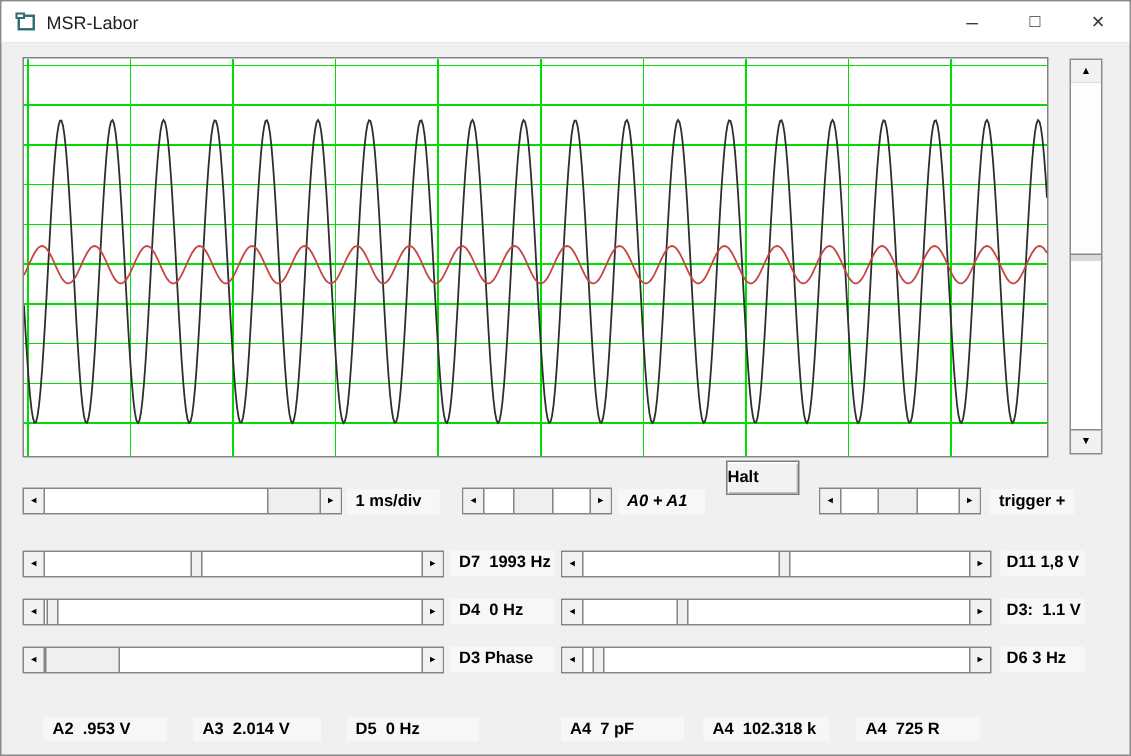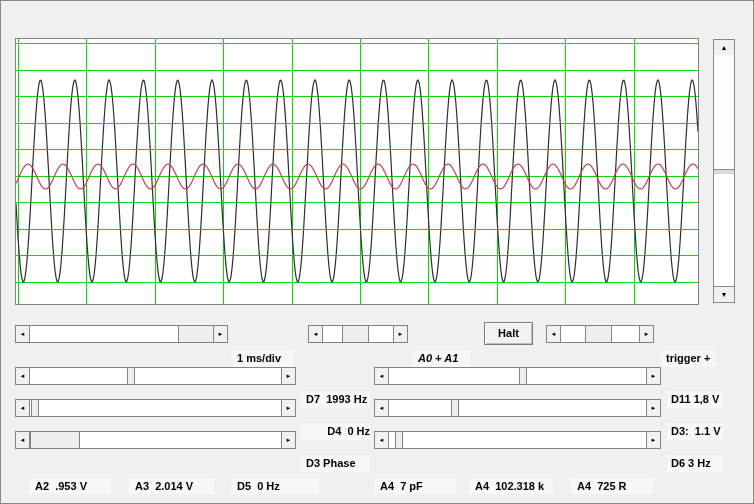--- a/index.html
+++ b/index.html
@@ -30,32 +30,42 @@
   
   .hsb{position:absolute;height:18px;background:#ffffff;border:1px solid #848484;box-sizing:border-box;}
   .sb-btn{position:absolute;top:0;width:13px;height:16px;background:#f1f1f1;
     text-align:center;font-size:6px;line-height:16px;color:#000;}
   .sb-left{left:0;border-right:1px solid #848484;}
   .sb-right{right:0;border-left:1px solid #848484;}
   .sb-thumb{position:absolute;top:0;height:16px;background:#efefef;
     border-left:1px solid #848484;border-right:1px solid #848484;box-sizing:border-box;}
   
   .lbl{position:absolute;height:17px;background:#f7f7f7;color:#000;font-size:11px;
-    font-weight:bold;line-height:17px;padding-left:6px;white-space:pre;box-sizing:border-box;margin-top:24px;}
-  .halt{position:absolute;left:483px;top:321px;width:49px;height:23px;background:#f2f2f2;
+    font-weight:bold;line-height:17px;padding-left:6px;white-space:pre;box-sizing:border-box;}
+  .halt{position:absolute;left:483px;top:306px;width:49px;height:23px;background:#f2f2f2;
     border:1px solid #7c7c7c;box-shadow:inset 1px 1px 0 #ffffff,inset -1px -1px 0 #bdbdbd;
-    font-size:11px;font-weight:bold;text-align:center;line-height:21px;box-sizing:border-box;}
+    font-size:11px;font-weight:bold;line-height:21px;box-sizing:border-box;}
   .status{position:absolute;top:477px;height:16px;background:#f7f7f7;color:#000;
     font-size:11px;font-weight:bold;line-height:16px;padding-left:6px;white-space:pre;box-sizing:border-box;}
 </style>
 </head>
 <body>
 
 <div class="window">
 
+  <div class="titlebar">
+    <svg class="title-icon" viewBox="0 0 14 13">
+      <rect x="2.5" y="2.5" width="10" height="9" fill="none" stroke="#2e6e6e" stroke-width="1.6"></rect>
+      <path d="M1 1 h5 v3 h-5 z" fill="#ffffff" stroke="#2e6e6e" stroke-width="1.4"></path>
+    </svg>
+    <span class="title-text">MSR-Labor</span>
+    <div class="win-btn btn-min">–</div>
+    <div class="win-btn btn-max">□</div>
+    <div class="win-btn btn-close">×</div>
+  </div>
 
   <div class="scope">
     <svg width="682" height="265" viewBox="0 0 682 265">
         <path d="M2.5 0 V265 M70.9 0 V265 M139.3 0 V265 M207.7 0 V265 M276.1 0 V265 M344.5 0 V265 M412.9 0 V265 M481.3 0 V265 M549.7 0 V265 M618.1 0 V265 M0 4.5 H682 M0 31.0 H682 M0 57.5 H682 M0 84.0 H682 M0 110.5 H682 M0 137.0 H682 M0 163.5 H682 M0 190.0 H682 M0 216.5 H682 M0 243.0 H682 " stroke="#00dd00" stroke-width="1" fill="none" shape-rendering="crispEdges"></path>
         <polyline points="0,164.5 1,182.0 2,198.3 3,212.6 4,224.6 5,233.8 6,239.9 7,242.8 8,242.3 9,238.4 10,231.3 11,221.3 12,208.5 13,193.6 14,176.9 15,159.0 16,140.6 17,122.2 18,104.5 19,88.1 20,73.4 21,61.1 22,51.4 23,44.8 24,41.4 25,41.4 26,44.8 27,51.4 28,61.1 29,73.4 30,88.1 31,104.5 32,122.2 33,140.6 34,159.0 35,176.9 36,193.6 37,208.5 38,221.3 39,231.3 40,238.4 41,242.3 42,242.8 43,239.9 44,233.8 45,224.6 46,212.6 47,198.3 48,182.0 49,164.5 50,146.2 51,127.7 52,109.7 53,92.8 54,77.6 55,64.5 56,54.0 57,46.4 58,42.1 59,41.1 60,43.4 61,49.1 62,57.9 63,69.4 64,83.5 65,99.4 66,116.8 67,135.1 68,153.5 69,171.6 70,188.7 71,204.2 72,217.7 73,228.6 74,236.6 75,241.5 76,243.0 77,241.1 78,236.0 79,227.6 80,216.5 81,202.8 82,187.1 83,169.8 84,151.7 85,133.2 86,115.0 87,97.8 88,82.0 89,68.2 90,56.9 91,48.4 92,43.0 93,41.0 94,42.4 95,47.1 96,54.9 97,65.7 98,79.0 99,94.5 100,111.5 101,129.5 102,148.0 103,166.3 104,183.7 105,199.8 106,213.9 107,225.6 108,234.5 109,240.4 110,242.9 111,242.0 112,237.9 113,230.5 114,220.1 115,207.1 116,192.0 117,175.1 118,157.2 119,138.8 120,120.4 121,102.8 122,86.5 123,72.1 124,60.0 125,50.6 126,44.3 127,41.3 128,41.6 129,45.3 130,52.2 131,62.2 132,74.8 133,89.6 134,106.3 135,124.1 136,142.5 137,160.9 138,178.6 139,195.1 140,209.9 141,222.4 142,232.2 143,239.0 144,242.5 145,242.7 146,239.5 147,233.0 148,223.5 149,211.3 150,196.7 151,180.3 152,162.7 153,144.3 154,125.9 155,108.0 156,91.2 157,76.2 158,63.3 159,53.1 160,45.9 161,41.8 162,41.2 163,43.9 164,49.8 165,58.9 166,70.7 167,85.0 168,101.1 169,118.6 170,136.9 171,155.4 172,173.4 173,190.3 174,205.7 175,218.9 176,229.5 177,237.3 178,241.8 179,243.0 180,240.8 181,235.3 182,226.6 183,215.2 184,201.3 185,185.4 186,168.1 187,149.9 188,131.4 189,113.3 190,96.1 191,80.5 192,66.9 193,55.9 194,47.7 195,42.7 196,41.0 197,42.7 198,47.7 199,55.9 200,66.9 201,80.5 202,96.1 203,113.3 204,131.4 205,149.9 206,168.1 207,185.4 208,201.3 209,215.2 210,226.6 211,235.3 212,240.8 213,243.0 214,241.8 215,237.3 216,229.5 217,218.9 218,205.7 219,190.3 220,173.4 221,155.4 222,136.9 223,118.6 224,101.1 225,85.0 226,70.7 227,58.9 228,49.8 229,43.9 230,41.2 231,41.8 232,45.9 233,53.1 234,63.3 235,76.2 236,91.2 237,108.0 238,125.9 239,144.3 240,162.7 241,180.3 242,196.7 243,211.3 244,223.5 245,233.0 246,239.5 247,242.7 248,242.5 249,239.0 250,232.2 251,222.4 252,209.9 253,195.1 254,178.6 255,160.9 256,142.5 257,124.1 258,106.3 259,89.6 260,74.8 261,62.2 262,52.2 263,45.3 264,41.6 265,41.3 266,44.3 267,50.6 268,60.0 269,72.1 270,86.5 271,102.8 272,120.4 273,138.8 274,157.2 275,175.1 276,192.0 277,207.1 278,220.1 279,230.5 280,237.9 281,242.0 282,242.9 283,240.4 284,234.5 285,225.6 286,213.9 287,199.8 288,183.7 289,166.3 290,148.0 291,129.5 292,111.5 293,94.5 294,79.0 295,65.7 296,54.9 297,47.1 298,42.4 299,41.0 300,43.0 301,48.4 302,56.9 303,68.2 304,82.0 305,97.8 306,115.0 307,133.2 308,151.7 309,169.8 310,187.1 311,202.8 312,216.5 313,227.6 314,236.0 315,241.1 316,243.0 317,241.5 318,236.6 319,228.6 320,217.7 321,204.2 322,188.7 323,171.6 324,153.5 325,135.1 326,116.8 327,99.4 328,83.5 329,69.4 330,57.9 331,49.1 332,43.4 333,41.1 334,42.1 335,46.4 336,54.0 337,64.5 338,77.6 339,92.8 340,109.7 341,127.7 342,146.2 343,164.5 344,182.0 345,198.3 346,212.6 347,224.6 348,233.8 349,239.9 350,242.8 351,242.3 352,238.4 353,231.3 354,221.3 355,208.5 356,193.6 357,176.9 358,159.0 359,140.6 360,122.2 361,104.5 362,88.1 363,73.4 364,61.1 365,51.4 366,44.8 367,41.4 368,41.4 369,44.8 370,51.4 371,61.1 372,73.4 373,88.1 374,104.5 375,122.2 376,140.6 377,159.0 378,176.9 379,193.6 380,208.5 381,221.3 382,231.3 383,238.4 384,242.3 385,242.8 386,239.9 387,233.8 388,224.6 389,212.6 390,198.3 391,182.0 392,164.5 393,146.2 394,127.7 395,109.7 396,92.8 397,77.6 398,64.5 399,54.0 400,46.4 401,42.1 402,41.1 403,43.4 404,49.1 405,57.9 406,69.4 407,83.5 408,99.4 409,116.8 410,135.1 411,153.5 412,171.6 413,188.7 414,204.2 415,217.7 416,228.6 417,236.6 418,241.5 419,243.0 420,241.1 421,236.0 422,227.6 423,216.5 424,202.8 425,187.1 426,169.8 427,151.7 428,133.2 429,115.0 430,97.8 431,82.0 432,68.2 433,56.9 434,48.4 435,43.0 436,41.0 437,42.4 438,47.1 439,54.9 440,65.7 441,79.0 442,94.5 443,111.5 444,129.5 445,148.0 446,166.3 447,183.7 448,199.8 449,213.9 450,225.6 451,234.5 452,240.4 453,242.9 454,242.0 455,237.9 456,230.5 457,220.1 458,207.1 459,192.0 460,175.1 461,157.2 462,138.8 463,120.4 464,102.8 465,86.5 466,72.1 467,60.0 468,50.6 469,44.3 470,41.3 471,41.6 472,45.3 473,52.2 474,62.2 475,74.8 476,89.6 477,106.3 478,124.1 479,142.5 480,160.9 481,178.6 482,195.1 483,209.9 484,222.4 485,232.2 486,239.0 487,242.5 488,242.7 489,239.5 490,233.0 491,223.5 492,211.3 493,196.7 494,180.3 495,162.7 496,144.3 497,125.9 498,108.0 499,91.2 500,76.2 501,63.3 502,53.1 503,45.9 504,41.8 505,41.2 506,43.9 507,49.8 508,58.9 509,70.7 510,85.0 511,101.1 512,118.6 513,136.9 514,155.4 515,173.4 516,190.3 517,205.7 518,218.9 519,229.5 520,237.3 521,241.8 522,243.0 523,240.8 524,235.3 525,226.6 526,215.2 527,201.3 528,185.4 529,168.1 530,149.9 531,131.4 532,113.3 533,96.1 534,80.5 535,66.9 536,55.9 537,47.7 538,42.7 539,41.0 540,42.7 541,47.7 542,55.9 543,66.9 544,80.5 545,96.1 546,113.3 547,131.4 548,149.9 549,168.1 550,185.4 551,201.3 552,215.2 553,226.6 554,235.3 555,240.8 556,243.0 557,241.8 558,237.3 559,229.5 560,218.9 561,205.7 562,190.3 563,173.4 564,155.4 565,136.9 566,118.6 567,101.1 568,85.0 569,70.7 570,58.9 571,49.8 572,43.9 573,41.2 574,41.8 575,45.9 576,53.1 577,63.3 578,76.2 579,91.2 580,108.0 581,125.9 582,144.3 583,162.7 584,180.3 585,196.7 586,211.3 587,223.5 588,233.0 589,239.5 590,242.7 591,242.5 592,239.0 593,232.2 594,222.4 595,209.9 596,195.1 597,178.6 598,160.9 599,142.5 600,124.1 601,106.3 602,89.6 603,74.8 604,62.2 605,52.2 606,45.3 607,41.6 608,41.3 609,44.3 610,50.6 611,60.0 612,72.1 613,86.5 614,102.8 615,120.4 616,138.8 617,157.2 618,175.1 619,192.0 620,207.1 621,220.1 622,230.5 623,237.9 624,242.0 625,242.9 626,240.4 627,234.5 628,225.6 629,213.9 630,199.8 631,183.7 632,166.3 633,148.0 634,129.5 635,111.5 636,94.5 637,79.0 638,65.7 639,54.9 640,47.1 641,42.4 642,41.0 643,43.0 644,48.4 645,56.9 646,68.2 647,82.0 648,97.8 649,115.0 650,133.2 651,151.7 652,169.8 653,187.1 654,202.8 655,216.5 656,227.6 657,236.0 658,241.1 659,243.0 660,241.5 661,236.6 662,228.6 663,217.7 664,204.2 665,188.7 666,171.6 667,153.5 668,135.1 669,116.8 670,99.4 671,83.5 672,69.4 673,57.9 674,49.1 675,43.4 676,41.1 677,42.1 678,46.4 679,54.0 680,64.5 681,77.6 682,92.8 " fill="none" stroke="#2e2e2e" stroke-width="1.2"></polyline>
         <polyline points="0,144.4 1,142.4 2,140.3 3,138.1 4,135.8 5,133.6 6,131.6 7,129.7 8,128.1 9,126.8 10,125.8 11,125.2 12,125.0 13,125.2 14,125.8 15,126.8 16,128.1 17,129.7 18,131.6 19,133.6 20,135.8 21,138.1 22,140.3 23,142.4 24,144.4 25,146.1 26,147.6 27,148.8 28,149.5 29,149.9 30,149.9 31,149.5 32,148.8 33,147.6 34,146.1 35,144.4 36,142.4 37,140.3 38,138.1 39,135.8 40,133.6 41,131.6 42,129.7 43,128.1 44,126.8 45,125.8 46,125.2 47,125.0 48,125.2 49,125.8 50,126.8 51,128.1 52,129.7 53,131.6 54,133.6 55,135.8 56,138.1 57,140.3 58,142.4 59,144.4 60,146.1 61,147.6 62,148.8 63,149.5 64,149.9 65,149.9 66,149.5 67,148.8 68,147.6 69,146.1 70,144.4 71,142.4 72,140.3 73,138.1 74,135.8 75,133.6 76,131.6 77,129.7 78,128.1 79,126.8 80,125.8 81,125.2 82,125.0 83,125.2 84,125.8 85,126.8 86,128.1 87,129.7 88,131.6 89,133.6 90,135.8 91,138.1 92,140.3 93,142.4 94,144.4 95,146.1 96,147.6 97,148.8 98,149.5 99,149.9 100,149.9 101,149.5 102,148.8 103,147.6 104,146.1 105,144.4 106,142.4 107,140.3 108,138.1 109,135.8 110,133.6 111,131.6 112,129.7 113,128.1 114,126.8 115,125.8 116,125.2 117,125.0 118,125.2 119,125.8 120,126.8 121,128.1 122,129.7 123,131.6 124,133.6 125,135.8 126,138.1 127,140.3 128,142.4 129,144.4 130,146.1 131,147.6 132,148.8 133,149.5 134,149.9 135,149.9 136,149.5 137,148.8 138,147.6 139,146.1 140,144.4 141,142.4 142,140.3 143,138.1 144,135.8 145,133.6 146,131.6 147,129.7 148,128.1 149,126.8 150,125.8 151,125.2 152,125.0 153,125.2 154,125.8 155,126.8 156,128.1 157,129.7 158,131.6 159,133.6 160,135.8 161,138.1 162,140.3 163,142.4 164,144.4 165,146.1 166,147.6 167,148.8 168,149.5 169,149.9 170,149.9 171,149.5 172,148.8 173,147.6 174,146.1 175,144.4 176,142.4 177,140.3 178,138.1 179,135.8 180,133.6 181,131.6 182,129.7 183,128.1 184,126.8 185,125.8 186,125.2 187,125.0 188,125.2 189,125.8 190,126.8 191,128.1 192,129.7 193,131.6 194,133.6 195,135.8 196,138.1 197,140.3 198,142.4 199,144.4 200,146.1 201,147.6 202,148.8 203,149.5 204,149.9 205,149.9 206,149.5 207,148.8 208,147.6 209,146.1 210,144.4 211,142.4 212,140.3 213,138.1 214,135.8 215,133.6 216,131.6 217,129.7 218,128.1 219,126.8 220,125.8 221,125.2 222,125.0 223,125.2 224,125.8 225,126.8 226,128.1 227,129.7 228,131.6 229,133.6 230,135.8 231,138.1 232,140.3 233,142.4 234,144.4 235,146.1 236,147.6 237,148.8 238,149.5 239,149.9 240,149.9 241,149.5 242,148.8 243,147.6 244,146.1 245,144.4 246,142.4 247,140.3 248,138.1 249,135.8 250,133.6 251,131.6 252,129.7 253,128.1 254,126.8 255,125.8 256,125.2 257,125.0 258,125.2 259,125.8 260,126.8 261,128.1 262,129.7 263,131.6 264,133.6 265,135.8 266,138.1 267,140.3 268,142.4 269,144.4 270,146.1 271,147.6 272,148.8 273,149.5 274,149.9 275,149.9 276,149.5 277,148.8 278,147.6 279,146.1 280,144.4 281,142.4 282,140.3 283,138.1 284,135.8 285,133.6 286,131.6 287,129.7 288,128.1 289,126.8 290,125.8 291,125.2 292,125.0 293,125.2 294,125.8 295,126.8 296,128.1 297,129.7 298,131.6 299,133.6 300,135.8 301,138.1 302,140.3 303,142.4 304,144.4 305,146.1 306,147.6 307,148.8 308,149.5 309,149.9 310,149.9 311,149.5 312,148.8 313,147.6 314,146.1 315,144.4 316,142.4 317,140.3 318,138.1 319,135.8 320,133.6 321,131.6 322,129.7 323,128.1 324,126.8 325,125.8 326,125.2 327,125.0 328,125.2 329,125.8 330,126.8 331,128.1 332,129.7 333,131.6 334,133.6 335,135.8 336,138.1 337,140.3 338,142.4 339,144.4 340,146.1 341,147.6 342,148.8 343,149.5 344,149.9 345,149.9 346,149.5 347,148.8 348,147.6 349,146.1 350,144.4 351,142.4 352,140.3 353,138.1 354,135.8 355,133.6 356,131.6 357,129.7 358,128.1 359,126.8 360,125.8 361,125.2 362,125.0 363,125.2 364,125.8 365,126.8 366,128.1 367,129.7 368,131.6 369,133.6 370,135.8 371,138.1 372,140.3 373,142.4 374,144.4 375,146.1 376,147.6 377,148.8 378,149.5 379,149.9 380,149.9 381,149.5 382,148.8 383,147.6 384,146.1 385,144.4 386,142.4 387,140.3 388,138.1 389,135.8 390,133.6 391,131.6 392,129.7 393,128.1 394,126.8 395,125.8 396,125.2 397,125.0 398,125.2 399,125.8 400,126.8 401,128.1 402,129.7 403,131.6 404,133.6 405,135.8 406,138.1 407,140.3 408,142.4 409,144.4 410,146.1 411,147.6 412,148.8 413,149.5 414,149.9 415,149.9 416,149.5 417,148.8 418,147.6 419,146.1 420,144.4 421,142.4 422,140.3 423,138.1 424,135.8 425,133.6 426,131.6 427,129.7 428,128.1 429,126.8 430,125.8 431,125.2 432,125.0 433,125.2 434,125.8 435,126.8 436,128.1 437,129.7 438,131.6 439,133.6 440,135.8 441,138.1 442,140.3 443,142.4 444,144.4 445,146.1 446,147.6 447,148.8 448,149.5 449,149.9 450,149.9 451,149.5 452,148.8 453,147.6 454,146.1 455,144.4 456,142.4 457,140.3 458,138.1 459,135.8 460,133.6 461,131.6 462,129.7 463,128.1 464,126.8 465,125.8 466,125.2 467,125.0 468,125.2 469,125.8 470,126.8 471,128.1 472,129.7 473,131.6 474,133.6 475,135.8 476,138.1 477,140.3 478,142.4 479,144.4 480,146.1 481,147.6 482,148.8 483,149.5 484,149.9 485,149.9 486,149.5 487,148.8 488,147.6 489,146.1 490,144.4 491,142.4 492,140.3 493,138.1 494,135.8 495,133.6 496,131.6 497,129.7 498,128.1 499,126.8 500,125.8 501,125.2 502,125.0 503,125.2 504,125.8 505,126.8 506,128.1 507,129.7 508,131.6 509,133.6 510,135.8 511,138.1 512,140.3 513,142.4 514,144.4 515,146.1 516,147.6 517,148.8 518,149.5 519,149.9 520,149.9 521,149.5 522,148.8 523,147.6 524,146.1 525,144.4 526,142.4 527,140.3 528,138.1 529,135.8 530,133.6 531,131.6 532,129.7 533,128.1 534,126.8 535,125.8 536,125.2 537,125.0 538,125.2 539,125.8 540,126.8 541,128.1 542,129.7 543,131.6 544,133.6 545,135.8 546,138.1 547,140.3 548,142.4 549,144.4 550,146.1 551,147.6 552,148.8 553,149.5 554,149.9 555,149.9 556,149.5 557,148.8 558,147.6 559,146.1 560,144.4 561,142.4 562,140.3 563,138.1 564,135.8 565,133.6 566,131.6 567,129.7 568,128.1 569,126.8 570,125.8 571,125.2 572,125.0 573,125.2 574,125.8 575,126.8 576,128.1 577,129.7 578,131.6 579,133.6 580,135.8 581,138.1 582,140.3 583,142.4 584,144.4 585,146.1 586,147.6 587,148.8 588,149.5 589,149.9 590,149.9 591,149.5 592,148.8 593,147.6 594,146.1 595,144.4 596,142.4 597,140.3 598,138.1 599,135.8 600,133.6 601,131.6 602,129.7 603,128.1 604,126.8 605,125.8 606,125.2 607,125.0 608,125.2 609,125.8 610,126.8 611,128.1 612,129.7 613,131.6 614,133.6 615,135.8 616,138.1 617,140.3 618,142.4 619,144.4 620,146.1 621,147.6 622,148.8 623,149.5 624,149.9 625,149.9 626,149.5 627,148.8 628,147.6 629,146.1 630,144.4 631,142.4 632,140.3 633,138.1 634,135.8 635,133.6 636,131.6 637,129.7 638,128.1 639,126.8 640,125.8 641,125.2 642,125.0 643,125.2 644,125.8 645,126.8 646,128.1 647,129.7 648,131.6 649,133.6 650,135.8 651,138.1 652,140.3 653,142.4 654,144.4 655,146.1 656,147.6 657,148.8 658,149.5 659,149.9 660,149.9 661,149.5 662,148.8 663,147.6 664,146.1 665,144.4 666,142.4 667,140.3 668,138.1 669,135.8 670,133.6 671,131.6 672,129.7 673,128.1 674,126.8 675,125.8 676,125.2 677,125.0 678,125.2 679,125.8 680,126.8 681,128.1 682,129.7 " fill="none" stroke="#c64444" stroke-width="1.2"></polyline>
       </svg>
   </div>
 
   <div class="vsb">
@@ -92,21 +102,21 @@
     <div class="sb-thumb" style="left: 111px; width: 8px;"></div>
     <div class="sb-btn sb-right">►</div>
   </div>
   <div class="lbl" style="left:299px;top:366px;width:70px;">D7  1993 Hz</div>
 
   <div class="hsb" style="left:14px;top:398px;width:281px;">
     <div class="sb-btn sb-left">◄</div>
     <div class="sb-thumb" style="left: 15px; width: 8px;"></div>
     <div class="sb-btn sb-right">►</div>
   </div>
-  <div class="lbl" style="left:299px;top:398px;width:70px;text-align:right;">D4  0 Hz</div>
+  <div class="lbl" style="left:299px;top:398px;width:70px;">D4  0 Hz</div>
 
   <div class="hsb" style="left:14px;top:430px;width:281px;">
     <div class="sb-btn sb-left">◄</div>
     <div class="sb-thumb" style="left: 14px; width: 50px;"></div>
     <div class="sb-btn sb-right">►</div>
   </div>
   <div class="lbl" style="left:299px;top:430px;width:70px;">D3 Phase</div>
 
   <div class="hsb" style="left:373px;top:366px;width:287px;">
     <div class="sb-btn sb-left">◄</div>

